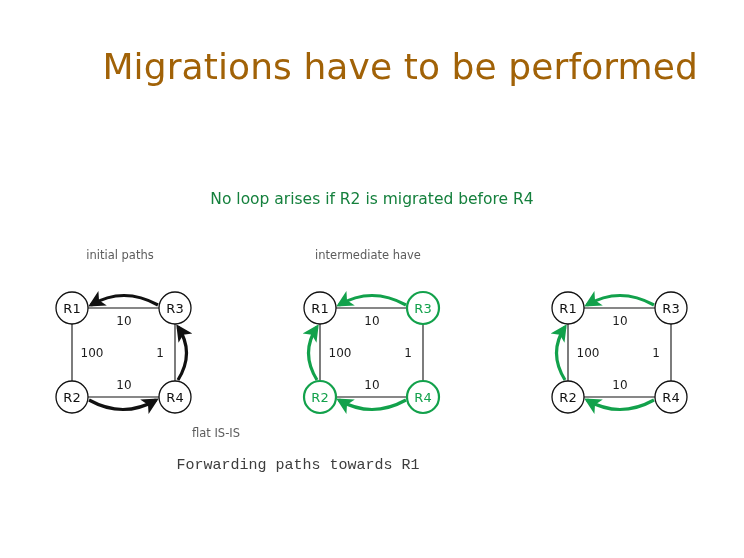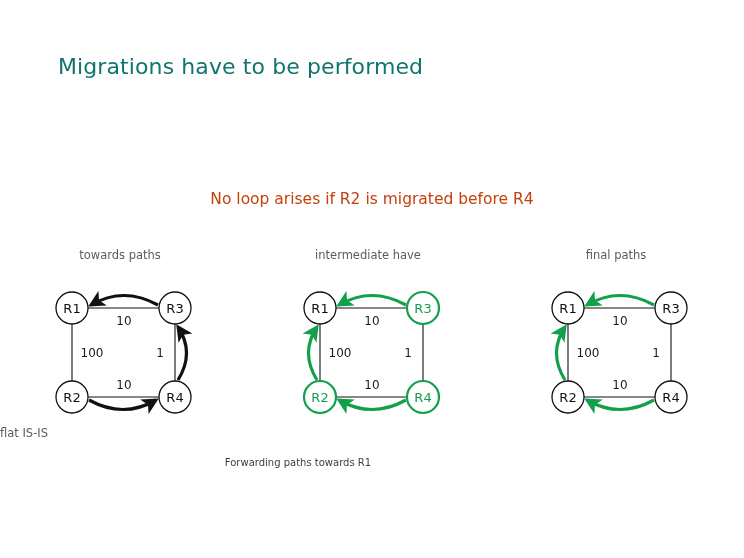--- a/index.html
+++ b/index.html
@@ -20,34 +20,35 @@
     width: 744px;
     height: 558px;
   }
   .title-block {
     position: absolute;
     left: 58px;
     top: 45px;
     width: 640px;
   }
   .title-line {
-    font-size: 22px;
-    color: #0f766e;
+    font-size: 36px;
+    color: #a16207;
     line-height: 43px;
     letter-spacing: 0.1px;
     white-space: nowrap;
+    text-align: right;
   }
   .subtitle {
     position: absolute;
     top: 190px;
     left: 0;
     width: 744px;
     text-align: center;
     font-size: 15.5px;
-    color: #c2410c;
+    color: #15803d;
     white-space: nowrap;
   }
   .panel {
     position: absolute;
     top: 248px;
     width: 240px;
     height: 210px;
   }
   #panel-0 { left: 0px; }
   #panel-1 { left: 248px; }
@@ -61,42 +62,43 @@
     text-align: center;
     font-size: 11.5px;
     color: #5c5c5c;
     white-space: nowrap;
   }
   .panel-caption {
     position: absolute;
     top: 178px;
     left: 0;
     width: 240px;
-    text-align: left;
+    text-align: right;
     font-size: 11.5px;
     color: #5c5c5c;
     white-space: nowrap;
   }
   .graph-svg {
     position: absolute;
     top: 34px;
     left: 0;
     width: 240px;
     height: 140px;
     overflow: visible;
   }
   .bottom-caption {
     position: absolute;
     top: 457px;
     left: 0;
     width: 596px;
     text-align: center;
-    font-size: 10px;
+    font-size: 15px;
     color: #3d3d3d;
     white-space: nowrap;
+    font-family: Liberation Mono, monospace;
   }
   text.node-label {
     font-family: "DejaVu Sans", "Liberation Sans", sans-serif;
     font-size: 13px;
     text-anchor: middle;
     dominant-baseline: central;
   }
   text.edge-label {
     font-family: "DejaVu Sans", "Liberation Sans", sans-serif;
     font-size: 12px;
@@ -110,21 +112,21 @@
 
 <div id="slide">
 
   <div class="title-block">
     <div class="title-line">Migrations have to be performed</div>
   </div>
 
   <div class="subtitle">No loop arises if R2 is migrated before R4</div>
 
   <div class="panel" id="panel-0">
-    <div class="panel-heading">towards paths</div>
+    <div class="panel-heading">initial paths</div>
     <div class="graph-svg"><svg viewBox="0 0 240 140" width="240" height="140">
           <defs>
             <marker id="ah-0-black" markerWidth="6" markerHeight="6" refX="4.2" refY="3" orient="auto" markerUnits="strokeWidth">
               <path d="M 0 0.4 L 5.2 3 L 0 5.6 L 1.3 3 Z" fill="#111111"></path>
             </marker>
             <marker id="ah-0-green" markerWidth="6" markerHeight="6" refX="4.2" refY="3" orient="auto" markerUnits="strokeWidth">
               <path d="M 0 0.4 L 5.2 3 L 0 5.6 L 1.3 3 Z" fill="#12a14b"></path>
             </marker>
           </defs>
           <line x1="88" y1="26" x2="159" y2="26" stroke="#111111" stroke-width="1.1"></line>
@@ -178,21 +180,20 @@
           <text x="175" y="26.5" class="node-label" fill="#12a14b">R3</text>
           <circle cx="72" cy="115" r="16" fill="#ffffff" stroke="#12a14b" stroke-width="2.2"></circle>
           <text x="72" y="115.5" class="node-label" fill="#12a14b">R2</text>
           <circle cx="175" cy="115" r="16" fill="#ffffff" stroke="#12a14b" stroke-width="2.2"></circle>
           <text x="175" y="115.5" class="node-label" fill="#12a14b">R4</text>
         </svg></div>
     <div class="panel-caption"></div>
   </div>
 
   <div class="panel" id="panel-2">
-    <div class="panel-heading">final paths</div>
     <div class="graph-svg"><svg viewBox="0 0 240 140" width="240" height="140">
           <defs>
             <marker id="ah-2-black" markerWidth="6" markerHeight="6" refX="4.2" refY="3" orient="auto" markerUnits="strokeWidth">
               <path d="M 0 0.4 L 5.2 3 L 0 5.6 L 1.3 3 Z" fill="#111111"></path>
             </marker>
             <marker id="ah-2-green" markerWidth="6" markerHeight="6" refX="4.2" refY="3" orient="auto" markerUnits="strokeWidth">
               <path d="M 0 0.4 L 5.2 3 L 0 5.6 L 1.3 3 Z" fill="#12a14b"></path>
             </marker>
           </defs>
           <line x1="88" y1="26" x2="159" y2="26" stroke="#111111" stroke-width="1.1"></line>

